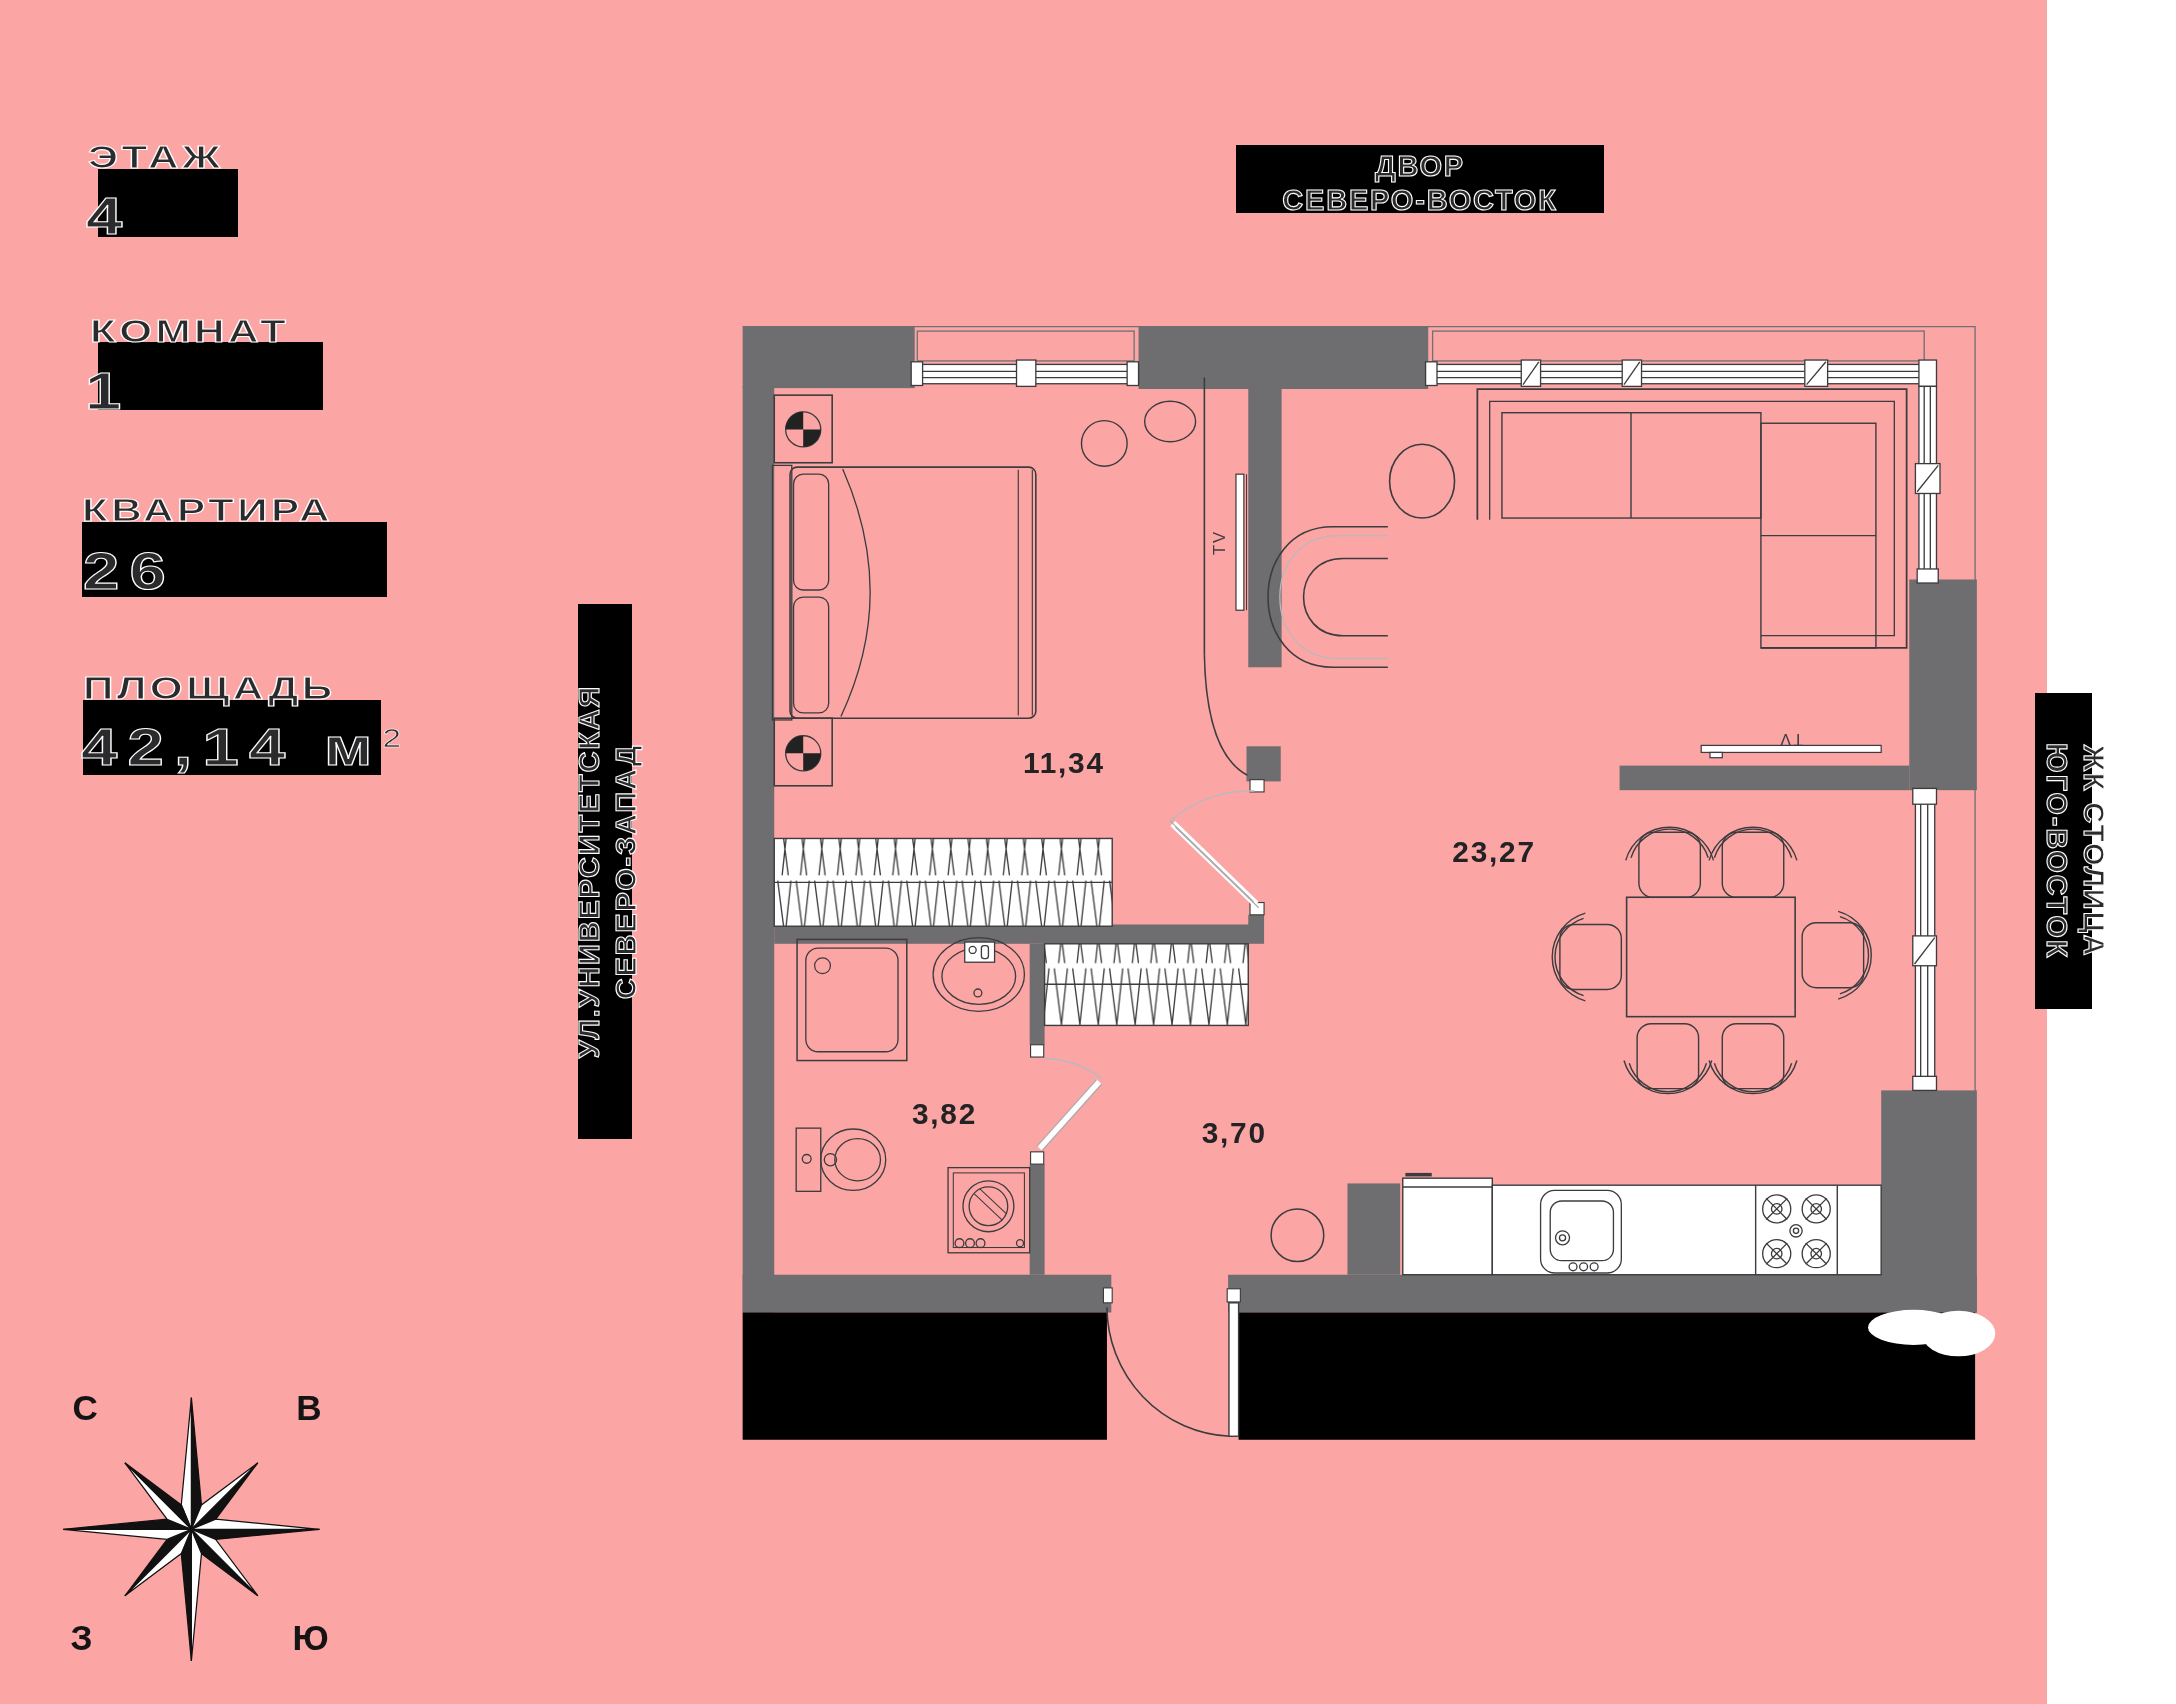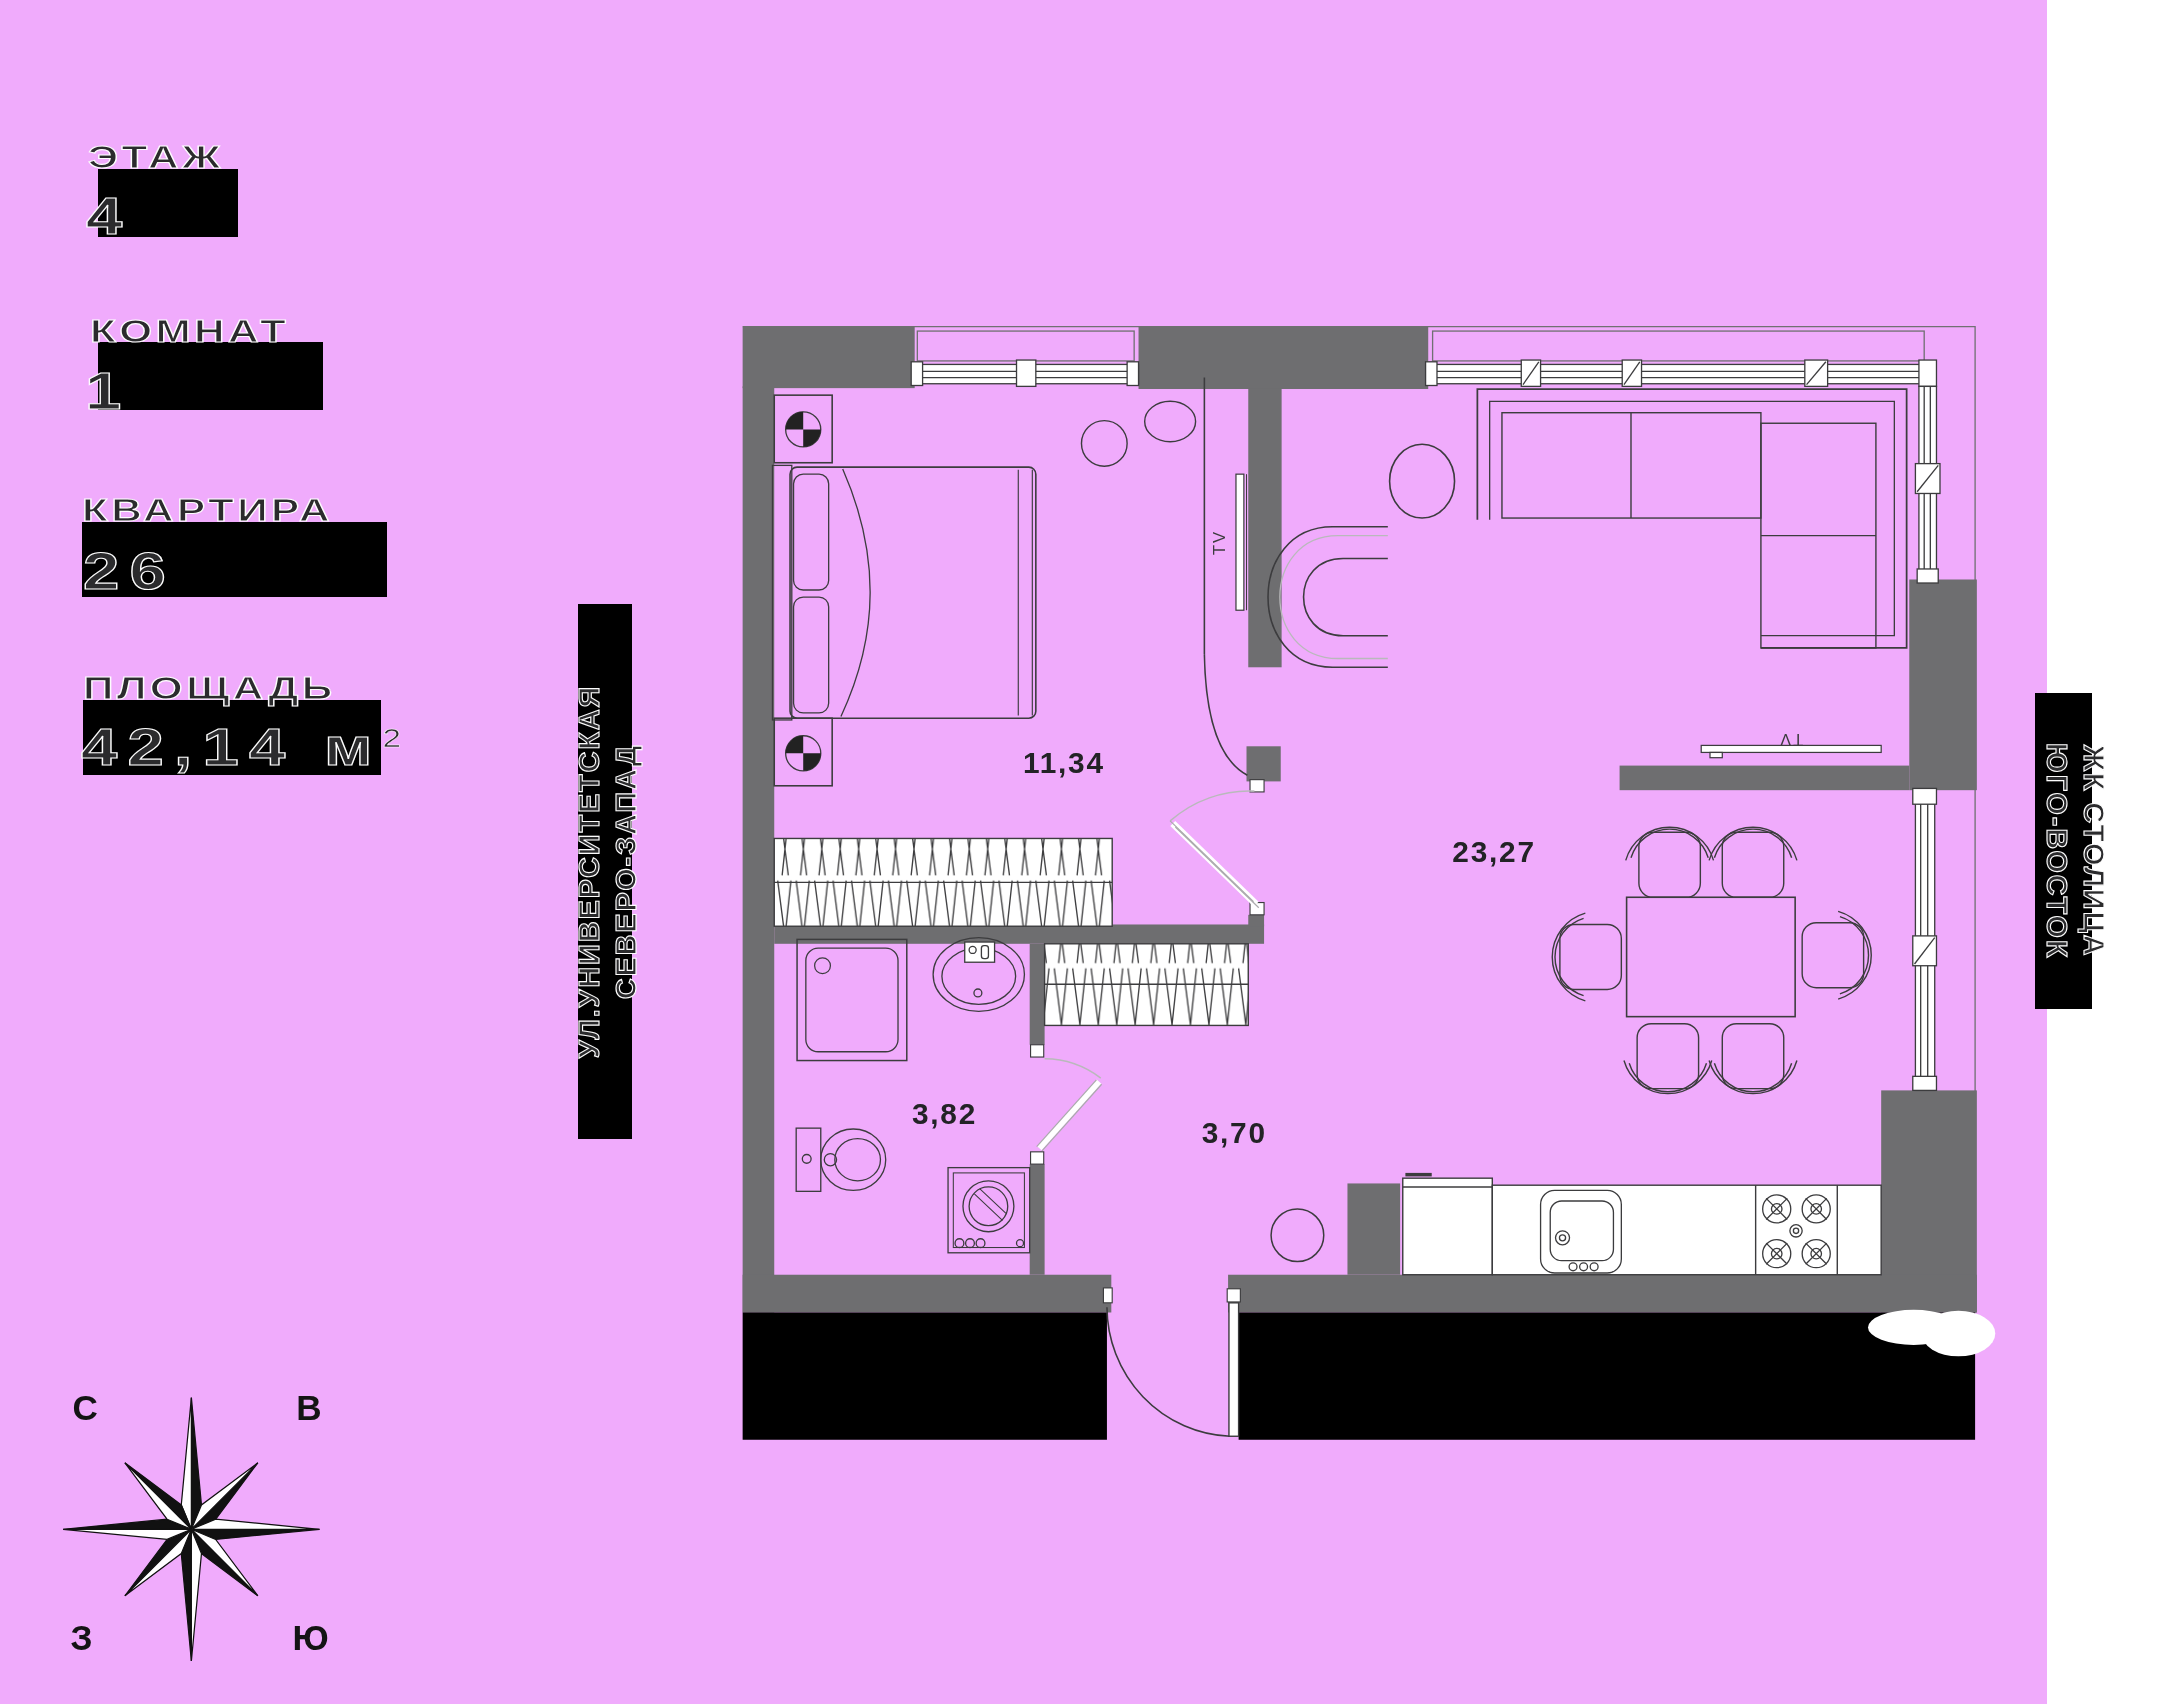--- a/index.html
+++ b/index.html
@@ -1,16 +1,16 @@
 <!DOCTYPE html>
 <html style="font-size:14px"><head>
 <meta charset="utf-8">
 <style>
   html,body{margin:0;padding:0;background:#fff;width:2177px;height:1705px;overflow:hidden;}
-  #page{position:relative;width:2047px;height:1705px;background:#f0abfc;font-family:"Liberation Sans",sans-serif;}
+  #page{position:relative;width:2047px;height:1705px;background:#fca5a5;font-family:"Liberation Sans",sans-serif;}
   .abs{position:absolute;}
   .bar{position:absolute;background:#000;}
   .stencil{font-family:"Liberation Sans",sans-serif;font-weight:bold;color:#2b2b2d;
            -webkit-text-stroke:1.1px #fdfdfd;white-space:nowrap;}
   .word{position:absolute;font-size:32px;letter-spacing:2.6px;transform:scaleX(1.32);transform-origin:left top;}
   .num{position:absolute;font-size:51px;letter-spacing:8px;transform:scaleX(1.28);transform-origin:left top;}
   .num sup{font-size:26px;font-weight:400;letter-spacing:0;-webkit-text-stroke:0.5px #fff;}
   .cline{position:relative;font-size:29px;letter-spacing:1.8px;text-align:center;line-height:34px;}
   .vwrap{position:absolute;}
   .vtext{position:absolute;left:0;top:0;}
@@ -44,20 +44,24 @@
   </div>
 
   <div class="abs" style="left:0;top:0;">
     <div class="bar" style="left:83px;top:700px;width:298px;height:75px;"></div>
     <div class="word stencil" style="left:83px;top:670px;">ПЛОЩАДЬ</div>
     <div class="num stencil" style="left:81px;top:718px;">
       <span>42,14</span>&nbsp;<span>м</span><sup>2</sup>
     </div>
   </div>
 
+  <div class="abs" style="left:1236px;top:145px;width:368px;height:68px;background:#000;overflow:visible;">
+    <div class="cline stencil" style="margin-top:3.5px;">ДВОР</div>
+    <div class="cline stencil">СЕВЕРО-ВОСТОК</div>
+  </div>
 
 
   <div class="vwrap" style="left:571px;top:604px;width:88px;height:535px;">
     <div class="bar" style="left:7px;top:0;width:54px;height:535px;"></div>
     <div class="vtext" style="width:535px;height:75px;transform:rotate(-90deg) translate(-535px,0);transform-origin:top left;">
       <div class="vline stencil">УЛ.УНИВЕРСИТЕТСКАЯ</div>
       <div class="vline stencil">СЕВЕРО-ЗАПАД</div>
     </div>
   </div>
 

